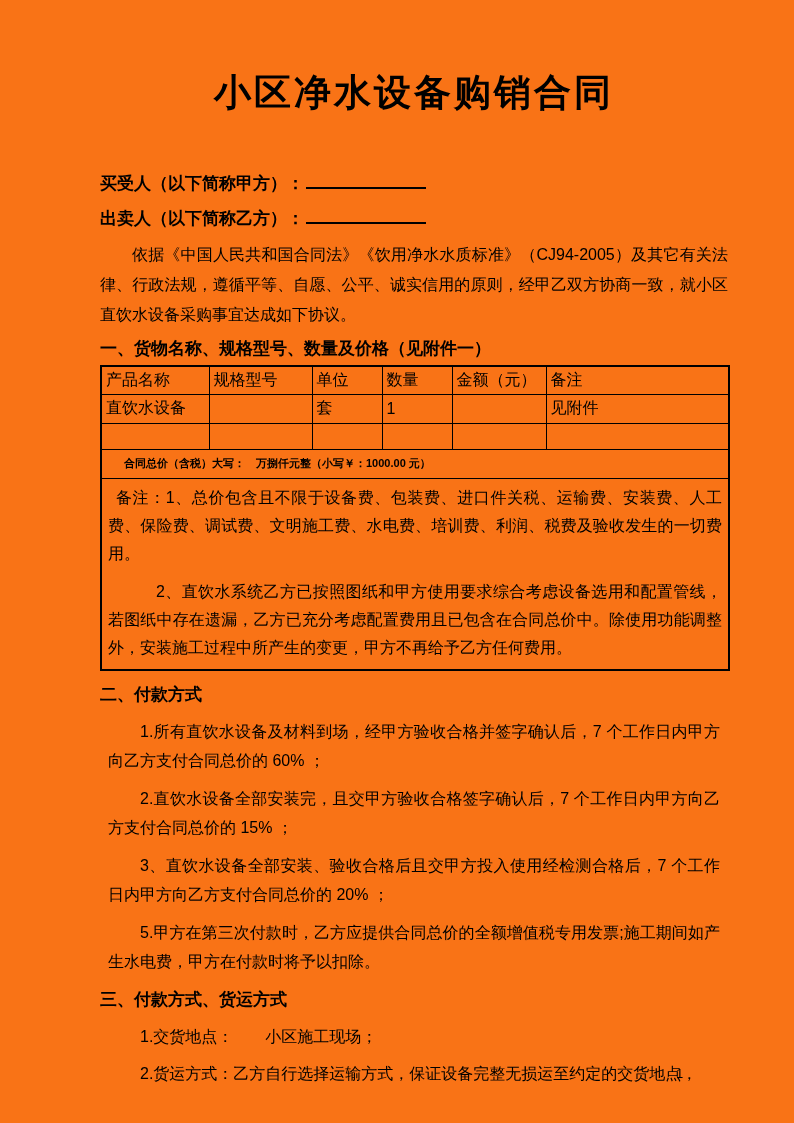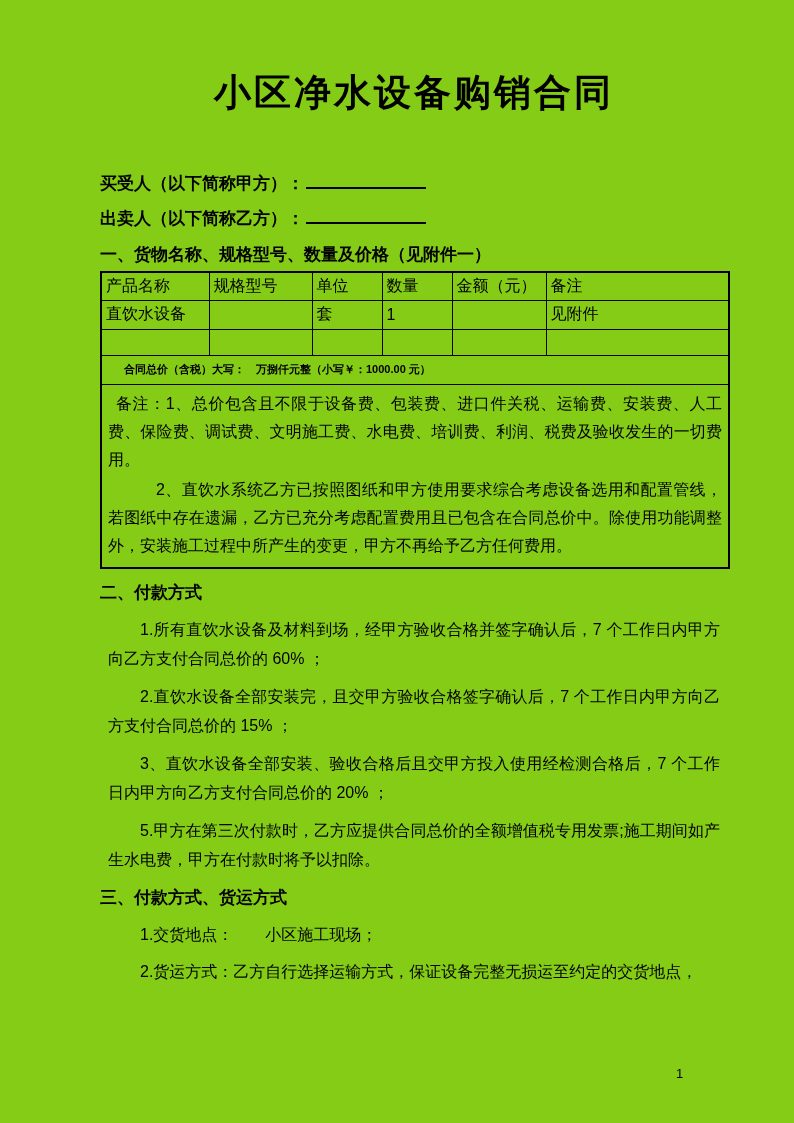--- a/index.html
+++ b/index.html
@@ -2,21 +2,21 @@
 <html><head>
 <meta charset="utf-8">
 <style>
   * { box-sizing: border-box; }
   html, body { margin: 0; padding: 0; background: #e8e8e8; }
   .page {
     position: relative;
     width: 794px;
     height: 1123px;
     margin: 0 auto;
-    background: #84cc16;
+    background: #f97316;
     color: #000000;
     font-family: "Liberation Sans", "DejaVu Sans", sans-serif;
     overflow: hidden;
   }
   .content {
     position: absolute;
     left: 100px;
     top: 0;
     width: 628px;
   }
@@ -78,21 +78,21 @@
     font-weight: bold;
     padding-left: 22px;
     height: 29px;
     font-size: 11px;
   }
   tr.remark-row td {
     text-align: justify;
     padding: 5px 6px 7px 6px;
   }
   .remark-p1 { margin: 0; font-size: 16px; line-height: 28px; text-indent: 0.5em; }
-  .remark-p2 { margin: 2px 0 0 0; font-size: 16px; line-height: 28px; text-indent: 3em; }
+  .remark-p2 { margin: 10px 0 0 0; font-size: 16px; line-height: 28px; text-indent: 3em; }
   .body-p {
     margin: 8px;
     font-size: 16px;
     line-height: 29.5px;
     text-indent: 2em;
     text-align: justify;
   }
   .sec-heading.s2 { margin-top: 9px; }
   .sec-heading.s3 { margin-top: 1px; }
   .page-number {
@@ -111,20 +111,21 @@
 
     <h1 class="doc-title">小区净水设备购销合同</h1>
 
     <p class="party-line first">
       <span>买受人（以下简称甲方）：</span><span class="blank-line"></span>
     </p>
     <p class="party-line">
       <span>出卖人（以下简称乙方）：</span><span class="blank-line"></span>
     </p>
 
+    <p class="intro">依据《中国人民共和国合同法》《饮用净水水质标准》（CJ94-2005）及其它有关法律、行政法规，遵循平等、自愿、公平、诚实信用的原则，经甲乙双方协商一致，就小区直饮水设备采购事宜达成如下协议。</p>
 
     <h2 class="sec-heading">一、货物名称、规格型号、数量及价格（见附件一）</h2>
 
     <table class="goods">
       <colgroup>
         <col style="width:108px">
           <col style="width:103px">
           <col style="width:70px">
         <col style="width:70px">
           <col style="width:94px">

